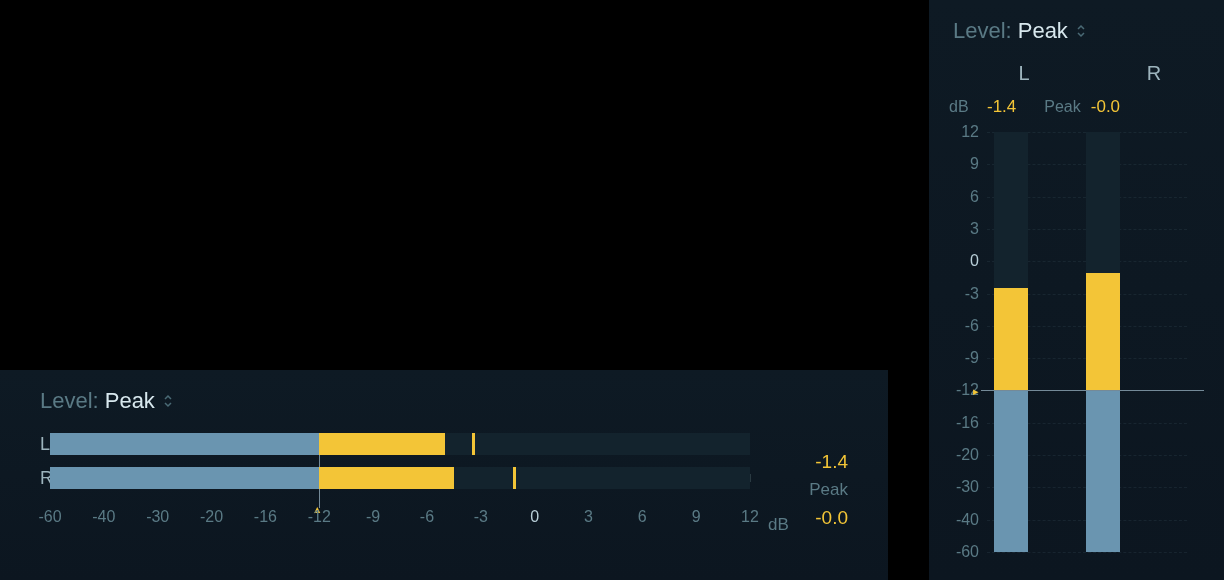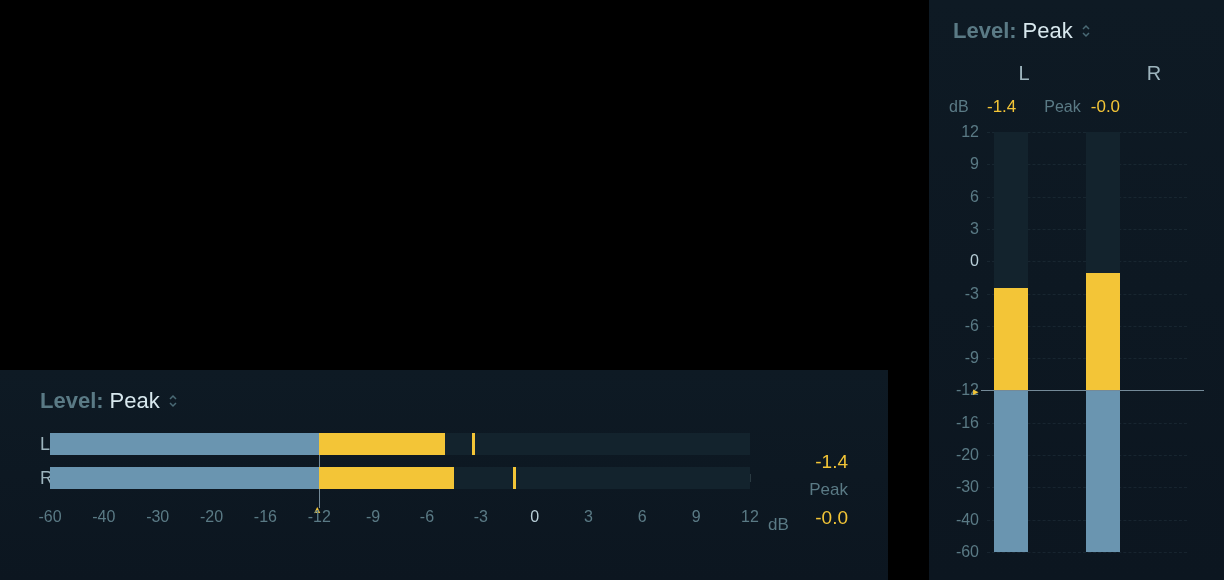--- a/index.html
+++ b/index.html
@@ -31,21 +31,21 @@
     .h-header {
       display: flex;
       align-items: center;
       padding: 18px 0 0 40px;
       gap: 6px;
     }
     
     .level-label {
       color: #5a7a85;
       font-size: 22px;
-      font-weight: 700;
+      font-weight: 400;
     }
     
     .level-value {
       color: #d8e8ee;
       font-size: 22px;
       font-weight: 500;
     }
     
     .dropdown-icon {
       color: #4a6a75;

